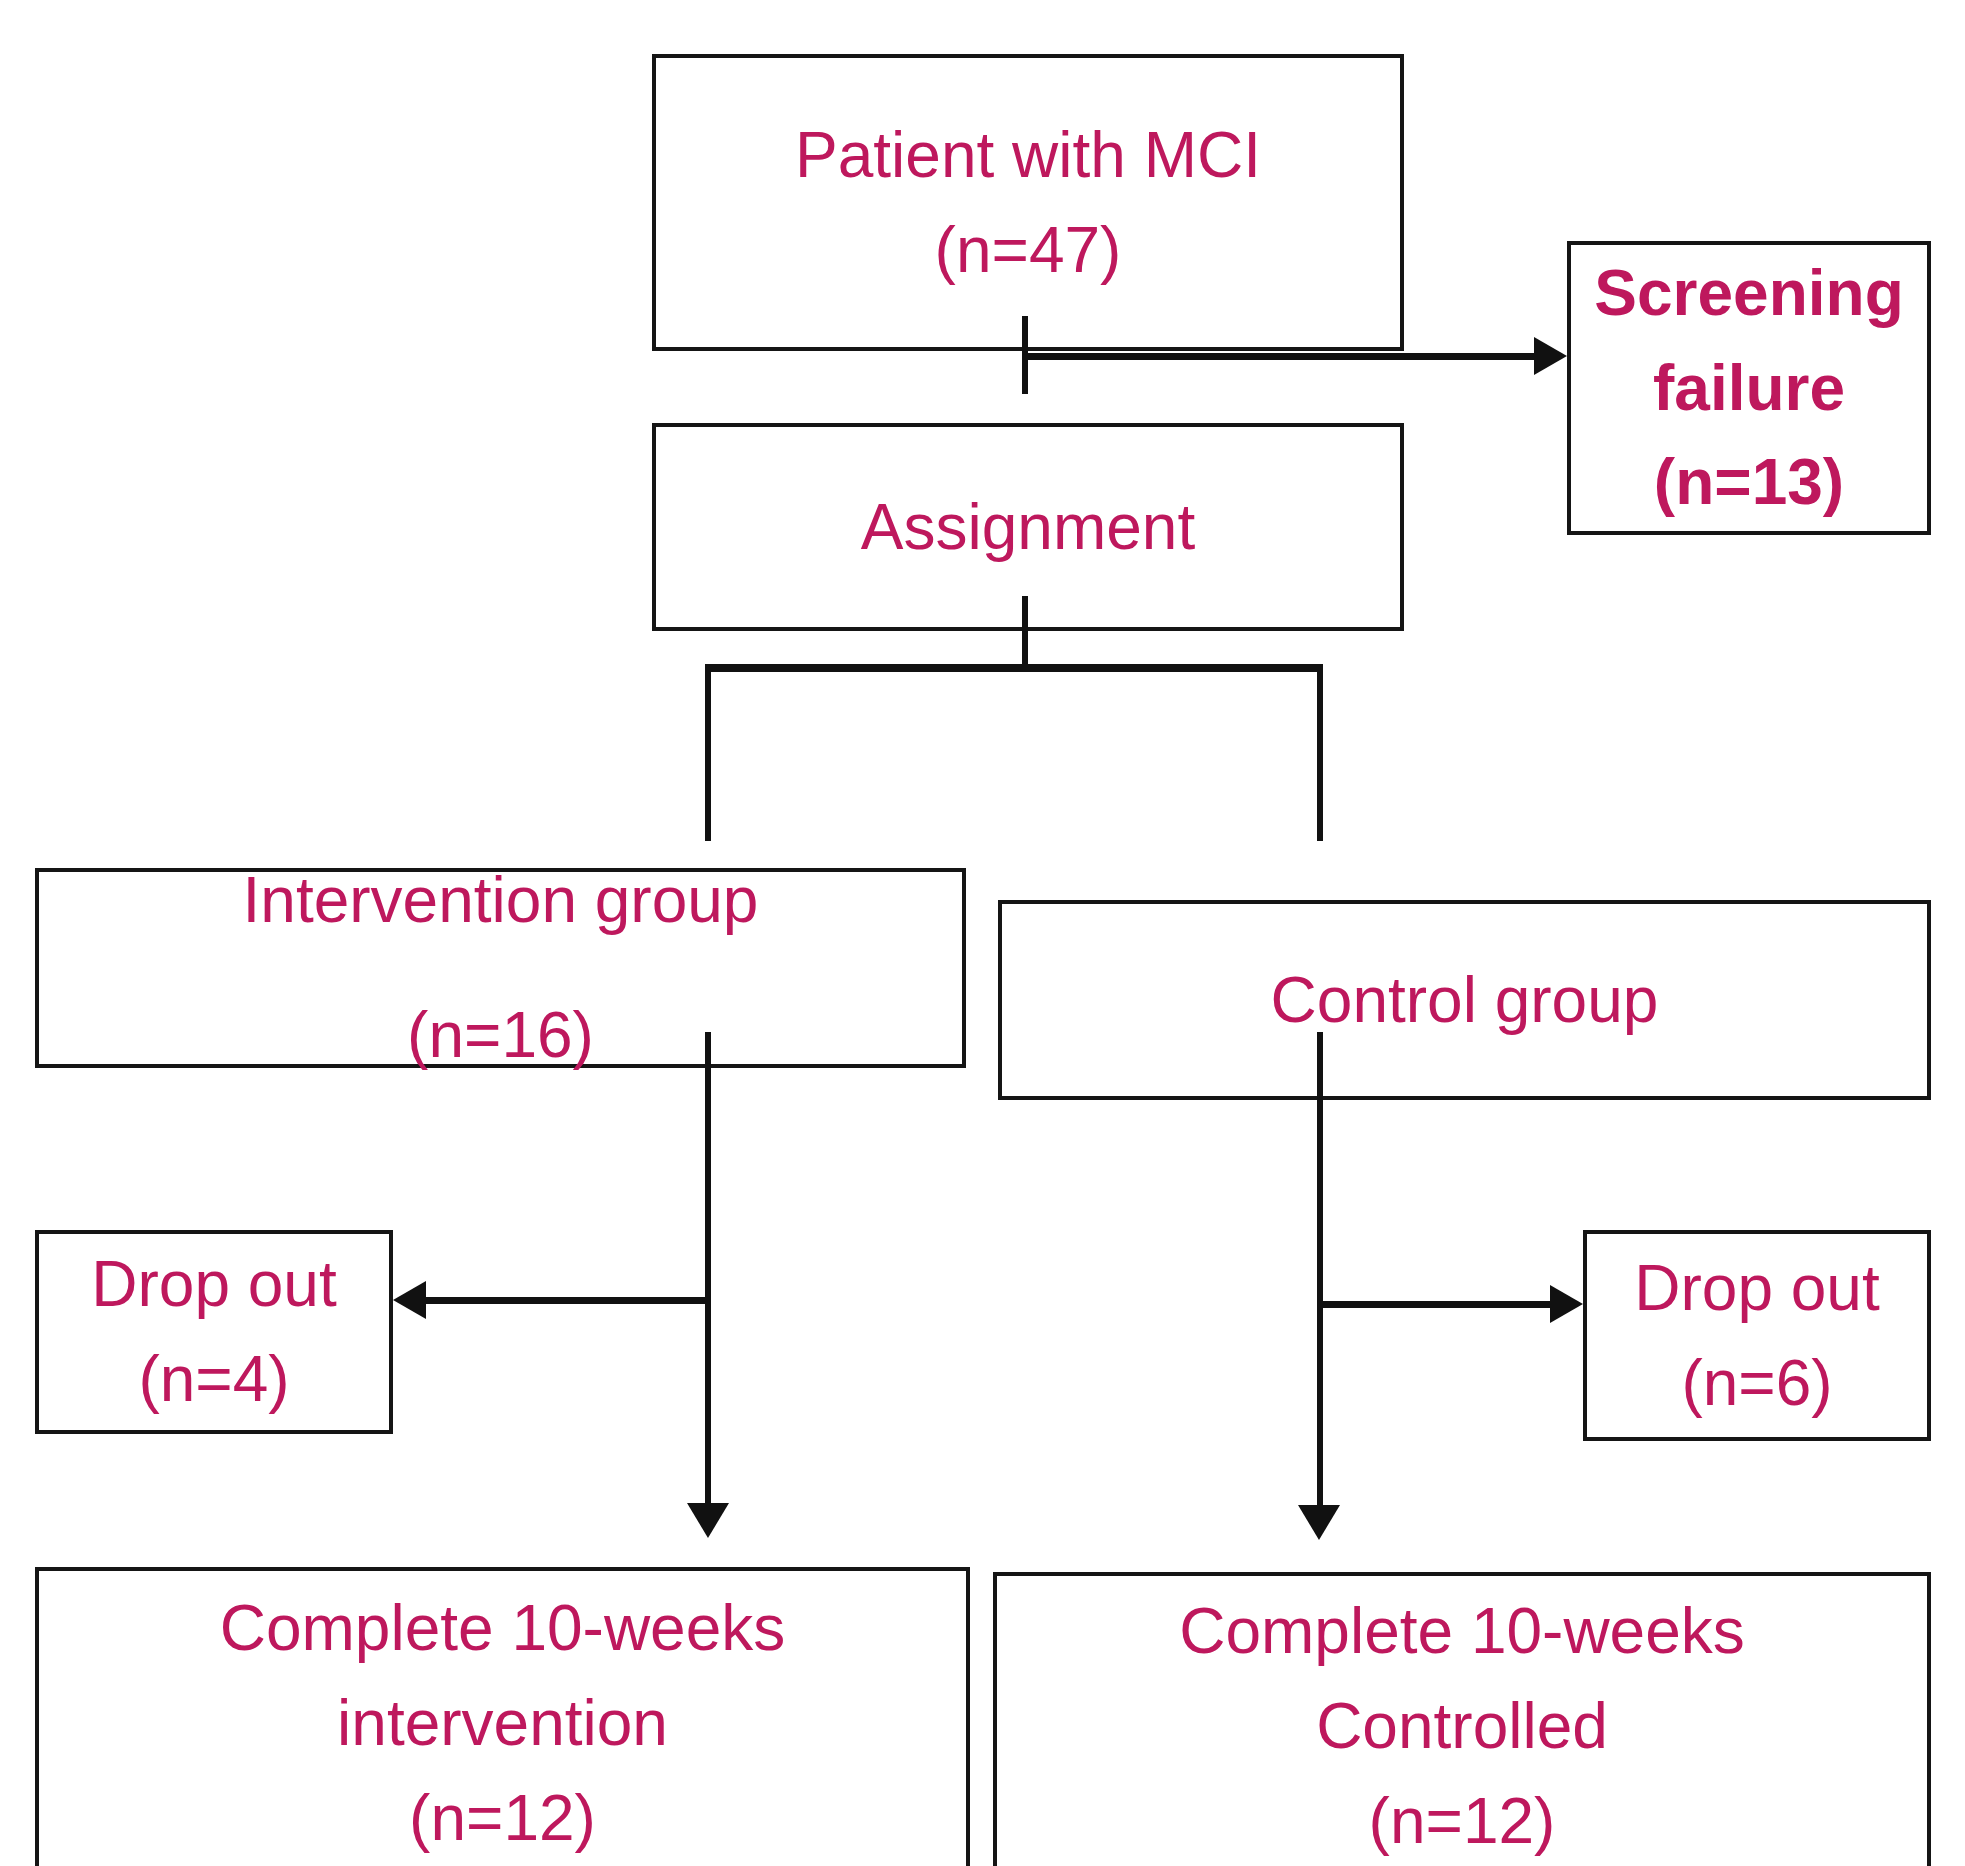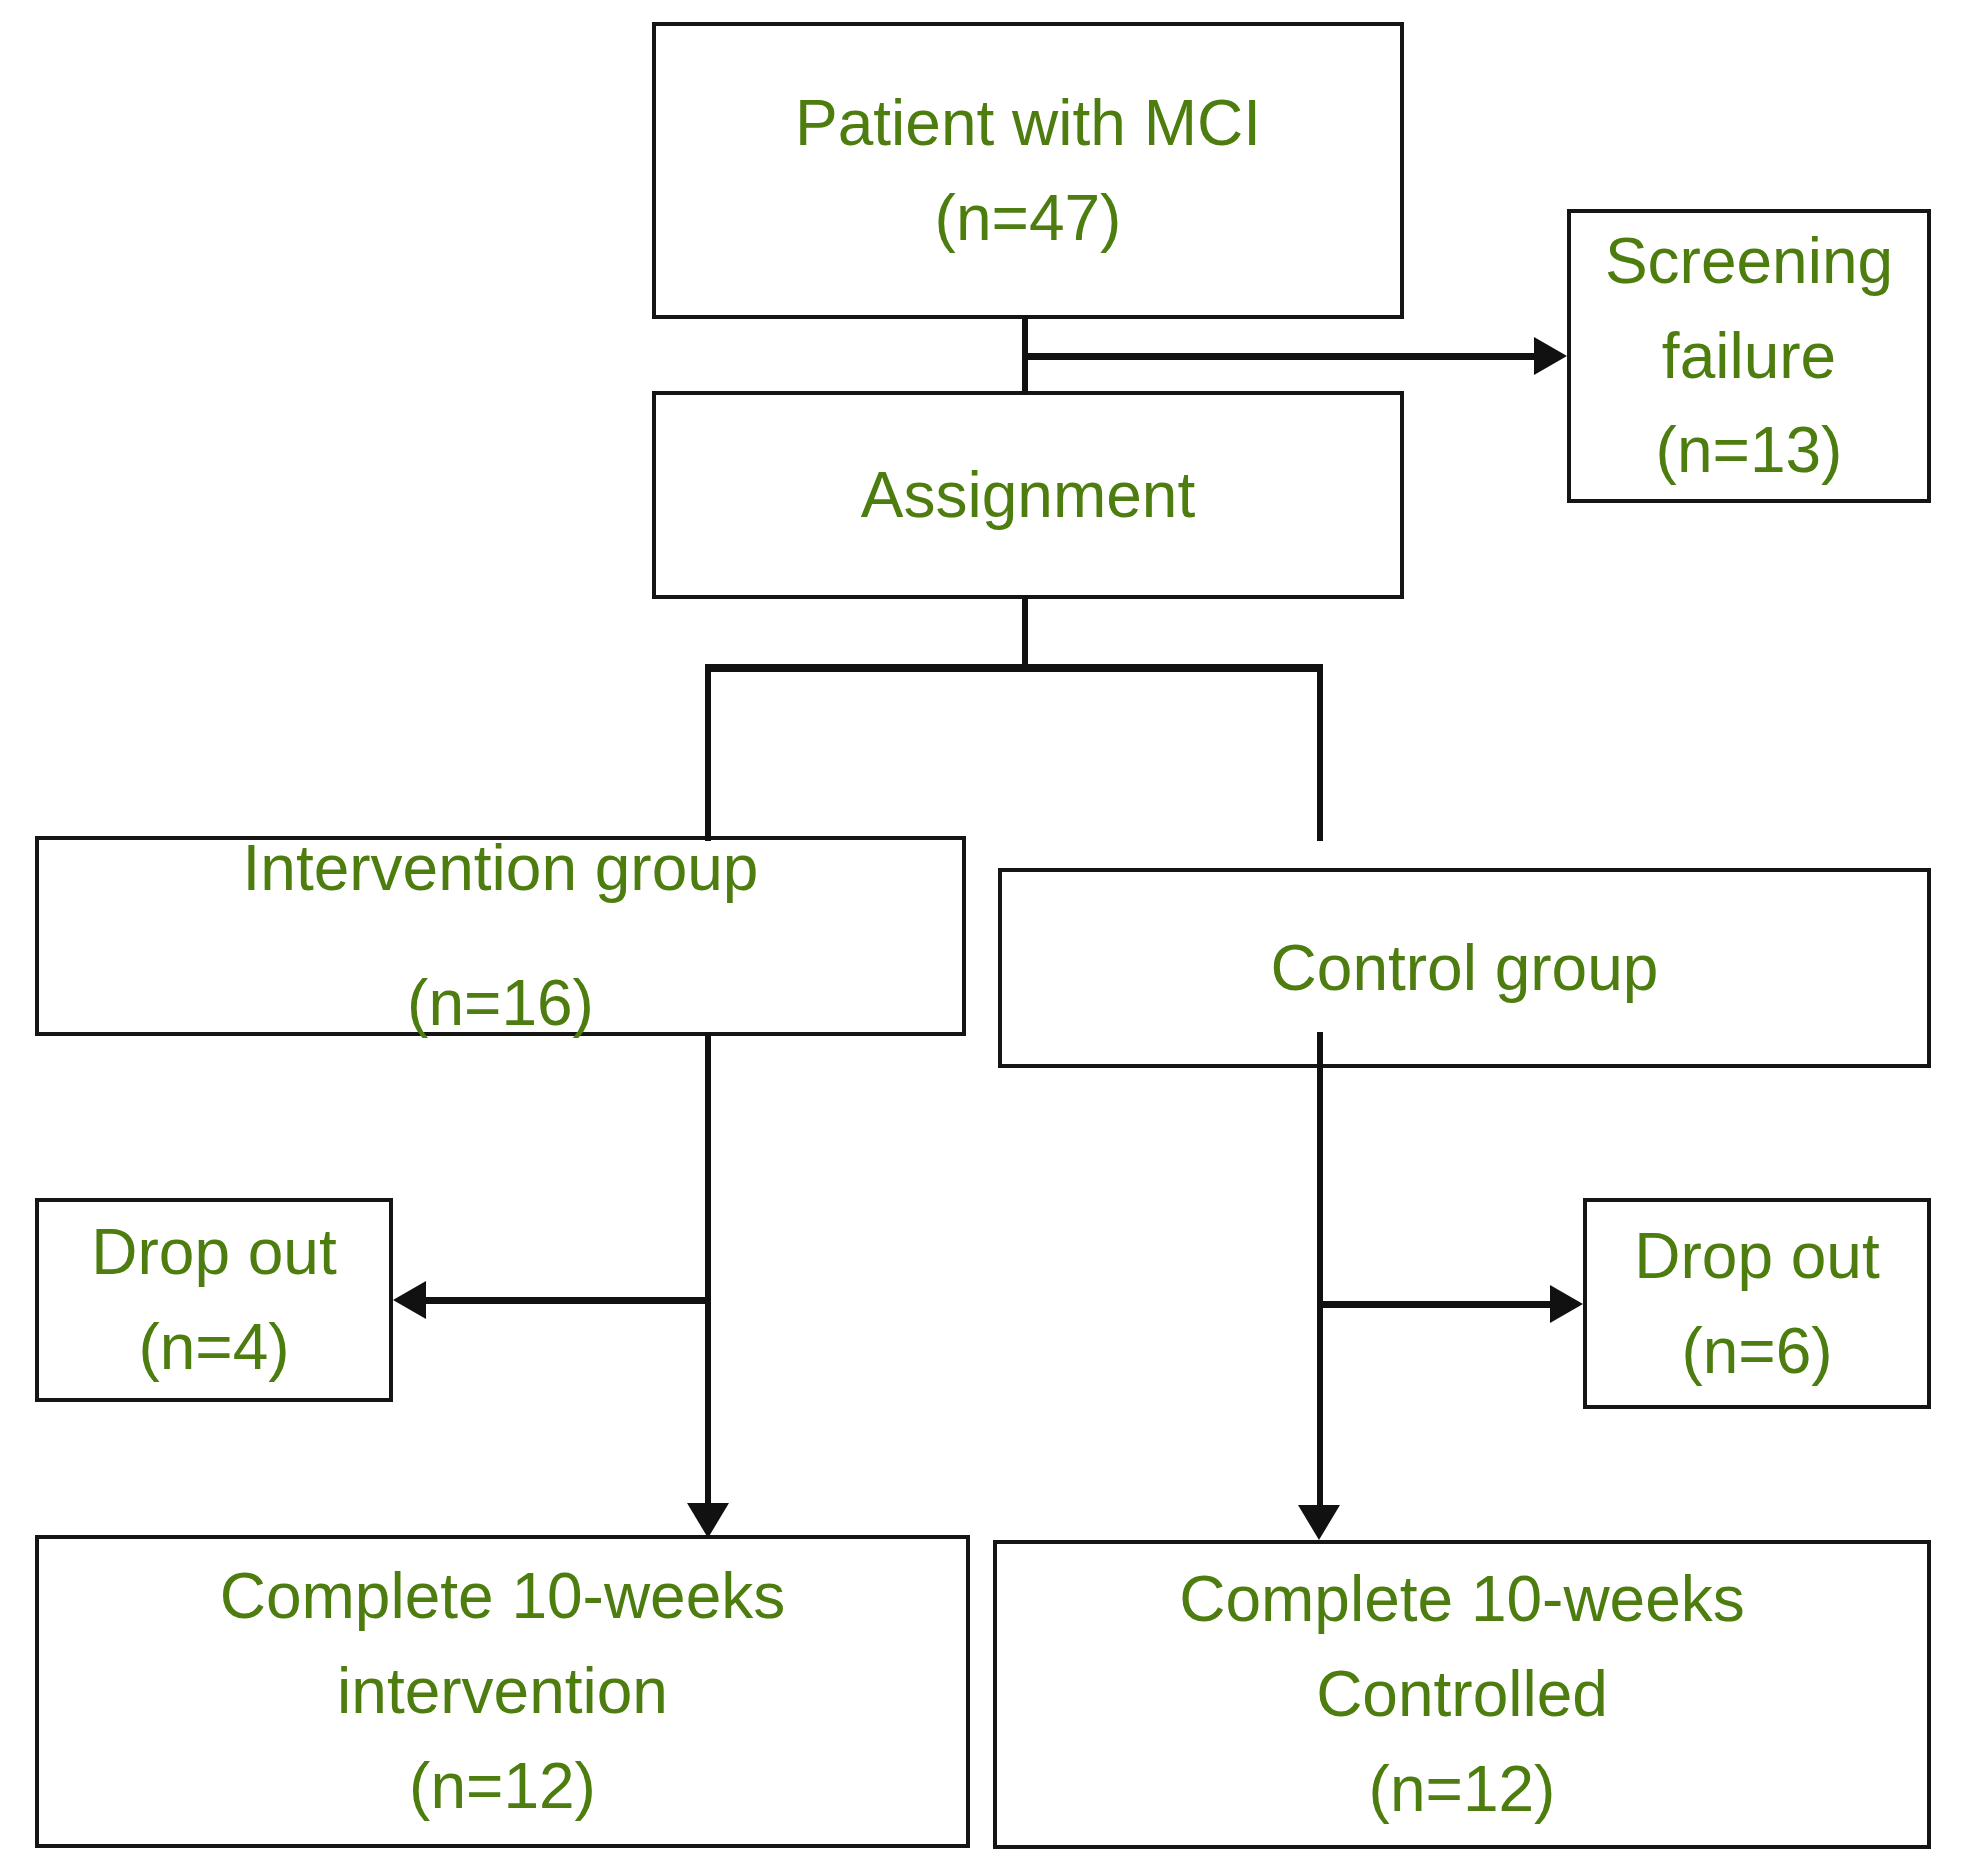--- a/index.html
+++ b/index.html
@@ -20,21 +20,22 @@
     box-sizing: border-box;
     border: 4.9px solid #151515;
     background: #ffffff;
     display: flex;
     flex-direction: column;
     justify-content: center;
     align-items: center;
     text-align: center;
     font-size: 64px;
     line-height: 1.48;
-    color: #4d7c0f;
+    color: #be185d;
+    margin-top: 32px;
   }
   .line {
     position: absolute;
     background: #111111;
   }
   .arrowhead {
     position: absolute;
     width: 0;
     height: 0;
   }
@@ -49,21 +50,21 @@
     border-right: 33px solid #111111;
   }
   .arrow-down {
     border-left: 21.3px solid transparent;
     border-right: 21.3px solid transparent;
     border-top: 35px solid #111111;
   }
 
   
   #box-screened            { left: 652px;  top: 22px;   width: 752px; height: 297px; }
-  #box-screening-failure   { left: 1567px; top: 209px;  width: 364px; height: 294px; }
+  #box-screening-failure   { left: 1567px; top: 209px;  width: 364px; height: 294px; font-weight: bold; }
   #box-assignment          { left: 652px;  top: 391px;  width: 752px; height: 208px; }
   #box-intervention-group  { left: 35px;   top: 836px;  width: 931px; height: 200px; gap: 40px; }
   #box-control-group       { left: 998px; top: 868px;  width: 933px; height: 200px; }
   #box-dropout-intervention{ left: 35px;   top: 1198px; width: 358px; height: 204px; }
   #box-dropout-control     { left: 1583px; top: 1198px; width: 348px; height: 211px; }
   #box-complete-intervention{ left: 35px;  top: 1535px; width: 935px; height: 313px; }
   #box-complete-control    { left: 993px; top: 1540px; width: 938px; height: 309px; }
 
   
   #v-screened-assignment   { left: 1022px; top: 316px;  width: 5.8px;   height: 78px; }

